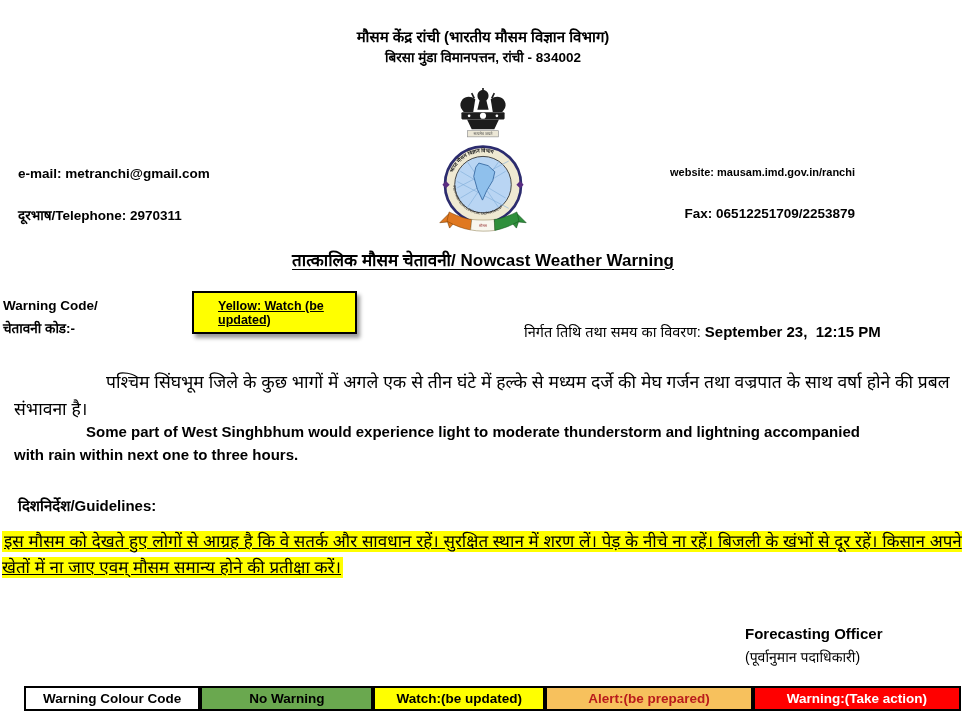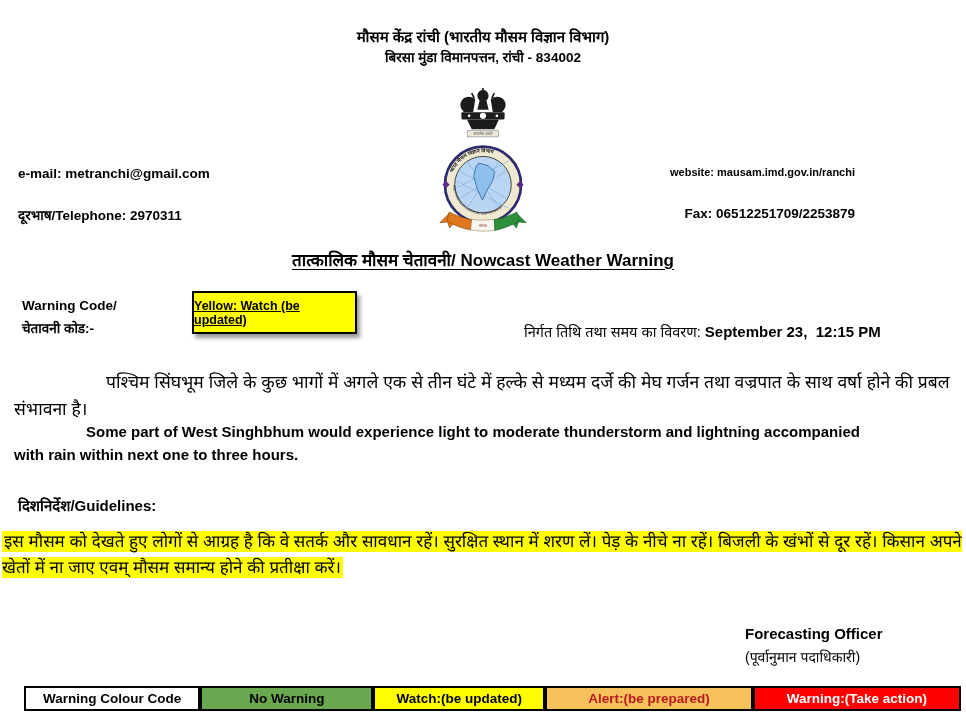--- a/index.html
+++ b/index.html
@@ -24,35 +24,35 @@
   .email    { top:166px; left:18px;  font-size:13.5px; font-weight:bold; }
   .phone    { top:206px; left:18px;  font-size:13.5px; font-weight:bold; }
   .website  { top:166px; right:111px; font-size:11px; font-weight:bold; }
   .fax      { top:206px; right:111px; font-size:13.5px; font-weight:bold; }
 
   
   .doc-title { top:248px; left:0; right:0; text-align:center; font-size:17px; font-weight:bold;
                text-decoration:underline; text-underline-offset:3px; }
 
   
-  .wc-label { top:294px; left:22px; font-size:13.5px; font-weight:bold; line-height:23px; }
+  .wc-label { top:294px; left:3px; font-size:13.5px; font-weight:bold; line-height:23px; }
   .wc-box   { top:291px; left:192px; width:165px; height:43px;
               border:2px solid #000; box-shadow:3px 4px 4px #9a9a9a;
               display:flex; align-items:center; justify-content:center;
               font-size:12.5px; font-weight:bold; text-decoration:underline; }
   .issue    { top:321px; left:524px; font-size:14.5px; white-space:pre; }
   .issue .val { font-weight:bold; font-size:15px; }
 
   
   .para-hi { top:369px; left:14px; width:940px; font-size:17.5px; line-height:27px; text-indent:92px; }
   .para-en { top:420px; left:14px; width:876px; font-size:15px; font-weight:bold; line-height:23px; text-indent:72px; }
 
   .guide-head { top:495px; left:18px; font-size:15px; font-weight:bold; }
 
-  .guide-text { top:529px; left:2px; width:962px; font-size:17px; line-height:26px; }
+  .guide-text { top:529px; left:2px; width:962px; font-size:17px; line-height:26px;text-decoration:underline; }
   .guide-text span { padding:1px 2px; }
 
   
   .sig-en { top:625px; left:745px; font-size:15px; font-weight:bold; }
   .sig-hi { top:647px; left:745px; font-size:14px; }
 
   
   .cc-table { top:686px; left:24px; width:937px; height:31px; display:flex;justify-content:space-between; }
   .cc-cell  { border:2px solid #000; display:flex; align-items:center; justify-content:center;
               font-size:13.5px; font-weight:bold; height:25px; }
@@ -126,21 +126,21 @@
   <div class="abs website">website: mausam.imd.gov.in/ranchi</div>
   <div class="abs phone">दूरभाष/Telephone: 2970311</div>
   <div class="abs fax">Fax: 06512251709/2253879</div>
 
   <div class="abs doc-title">तात्कालिक मौसम चेतावनी/ Nowcast Weather Warning</div>
 
   <div class="abs wc-label">
     <div>Warning Code/</div>
     <div>चेतावनी कोड:-</div>
   </div>
-  <div class="abs wc-box" style="background-color: rgb(255, 255, 0);">
+  <div class="abs wc-box" style="background-color: rgb(255, 255, 0); padding-left: 24px;">
     <span>Yellow: Watch (be updated)</span>
   </div>
   <div class="abs issue"><span>निर्गत तिथि तथा समय का विवरण: </span><span class="val">September 23,  12:15 PM</span></div>
 
   <div class="abs para-hi">पश्चिम सिंघभूम जिले के कुछ भागों में अगले एक से तीन  घंटे में हल्के से मध्यम दर्जे की मेघ गर्जन तथा वज्रपात के साथ वर्षा होने की प्रबल संभावना है।</div>
   <div class="abs para-en">Some part of West Singhbhum would experience light to moderate thunderstorm and lightning accompanied with rain within next one to three hours.</div>
 
   <div class="abs guide-head">दिशनिर्देश/Guidelines:</div>
   <div class="abs guide-text">
     <span style="background-color: rgb(255, 255, 0);">इस मौसम को देखते हुए लोगों से आग्रह है कि वे सतर्क और सावधान रहें। सुरक्षित स्थान में शरण लें। पेड़ के नीचे ना रहें। बिजली के खंभों से दूर रहें। किसान अपने खेतों में ना जाए एवम् मौसम समान्य होने की प्रतीक्षा करें।</span>

